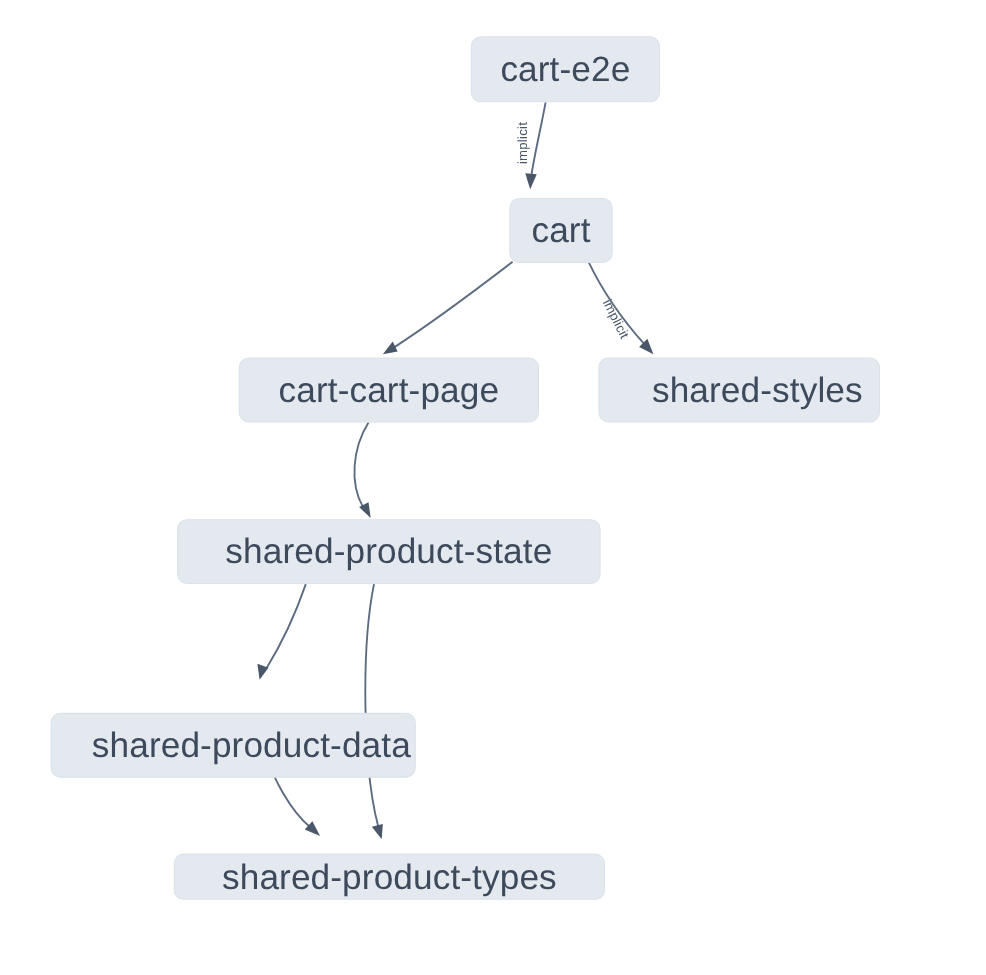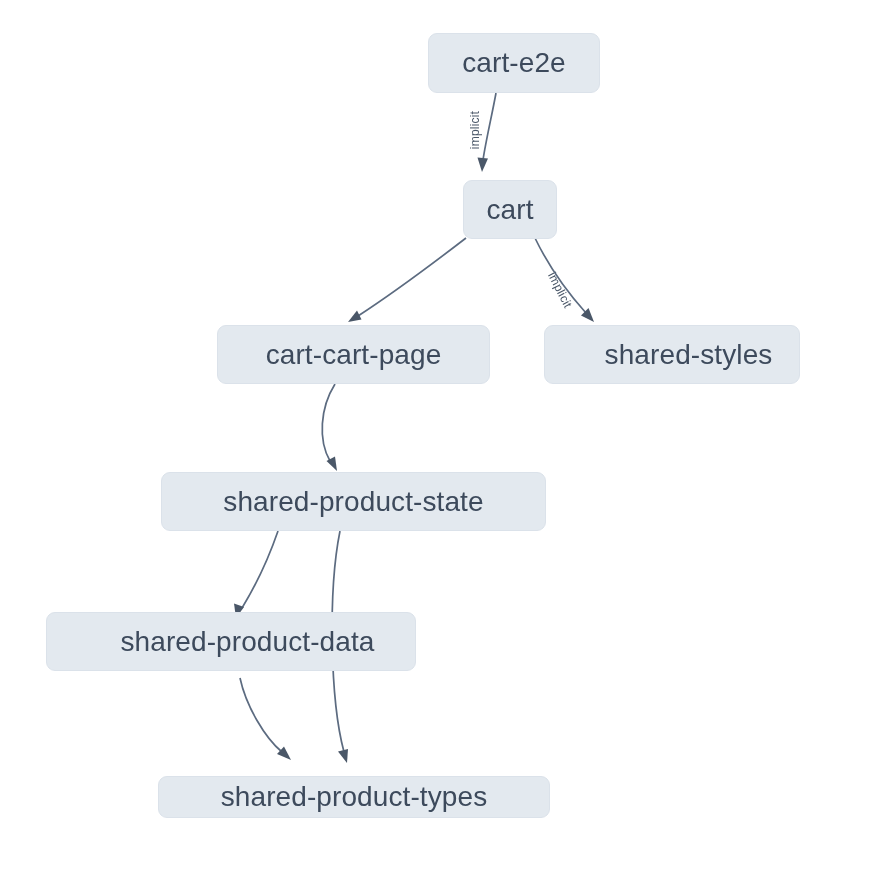--- a/index.html
+++ b/index.html
@@ -40,21 +40,21 @@
     position: absolute;
     box-sizing: border-box;
     background: #e3e9ef;
     border: 1px solid #dbe2ea;
     border-radius: 9px;
     display: flex;
     align-items: center;
     justify-content: center;
     color: #3d4a5c;
     font-family: "Liberation Sans", sans-serif;
-    font-size: 28px;
+    font-size: 32px;
     font-weight: 400;
     letter-spacing: 0.1px;
     white-space: nowrap;
     z-index: 3;
   }
   .edge-label {
     position: absolute;
     color: #4a5768;
     font-family: "Liberation Sans", sans-serif;
     font-size: 12px;
@@ -120,21 +120,21 @@
   </div>
 
   <div class="node" style="left:544px; top:325px; width:256px; height:59px;padding-left:33px;">
     <span>shared-styles</span>
   </div>
 
   <div class="node" style="left:161px; top:472px; width:385px; height:59px;align-items:center;">
     <span>shared-product-state</span>
   </div>
 
-  <div class="node" style="left:46px; top:612px; width:370px; height:59px;padding-left:33px;">
+  <div class="node" style="left:46px; top:648px; width:332px; height:59px;padding-left:33px;">
     <span>shared-product-data</span>
   </div>
 
   <div class="node" style="left:158px; top:776px; width:392px; height:42px;">
     <span>shared-product-types</span>
   </div>
 
   <div class="edge-label" style="left:475px; top:130px; transform: translate(-50%,-50%) rotate(-90deg);">implicit</div>
 
   <div class="edge-label" style="left:560px; top:290px; transform: translate(-50%,-50%) rotate(63deg);">implicit</div>

